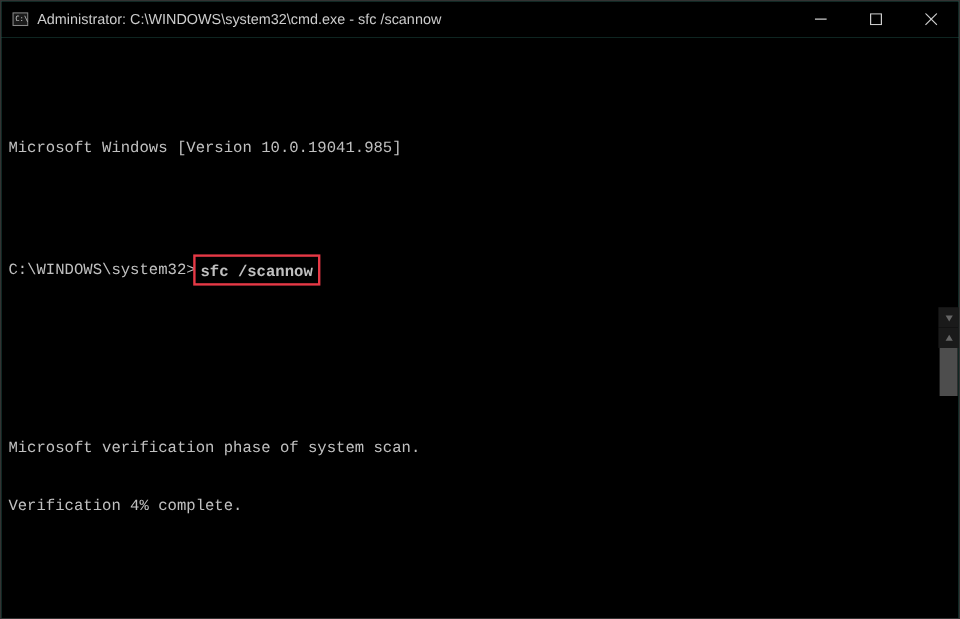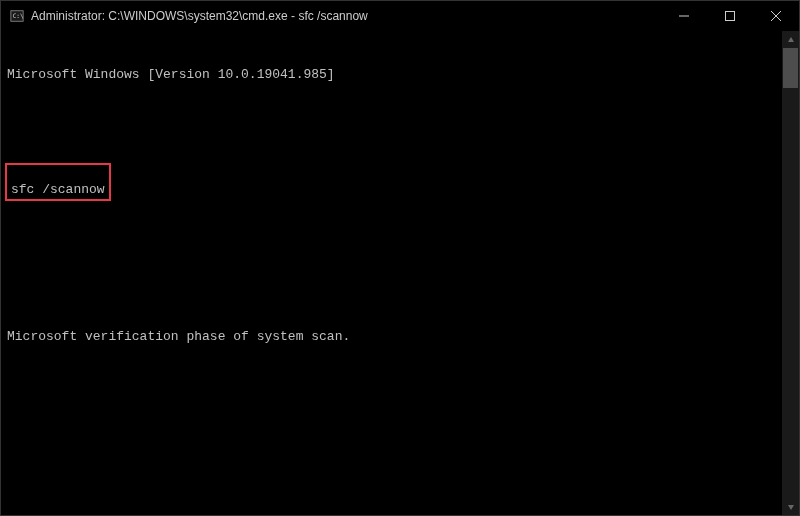--- a/index.html
+++ b/index.html
@@ -71,44 +71,46 @@
       height: 10px;
       stroke: #ccc;
       stroke-width: 1;
       fill: none;
     }
     .content-area {
       flex: 1;
       display: flex;
       background: #000;
       position: relative;
+      align-items: center;
     }
     .terminal {
       flex: 1;
       padding: 4px 6px;
       color: #c0c0c0;
       font-size: 13px;
       line-height: 16px;
       white-space: pre;
       font-family: Consolas, 'Courier New', monospace;
     }
     .line {
       display: block;
       min-height: 16px;
     }
     .prompt-line {
       display: flex;
       align-items: center;
     }
     .highlighted {
       border: 2px solid #e63946;
-      padding: 16px 4px 0 4px;
+      padding: 4px 4px 0 4px;
       margin-left: -2px;
       display: inline-block;
       line-height: 18px;
+      font-weight: bold;
     }
     .scrollbar {
       width: 17px;
       background: #1a1a1a;
       position: relative;
     }
     .scroll-up {
       position: absolute;
       top: 0;
       left: 0;
@@ -175,24 +177,25 @@
             <line x1="10" y1="0" x2="0" y2="10"></line>
           </svg>
       </div>
     </div>
   </div>
 
   <div class="content-area">
     <div class="terminal">
       <span class="line">Microsoft Windows [Version 10.0.19041.985]</span>
       <span class="line"></span>
-      <span class="line prompt-line"><span class="highlighted">sfc /scannow</span></span>
+      <span class="line prompt-line"><span>C:\WINDOWS\system32&gt;</span><span class="highlighted">sfc /scannow</span></span>
       <span class="line"></span>
       <span class="line"></span>
       <span class="line">Microsoft verification phase of system scan.</span>
+      <span class="line">Verification 4% complete.</span>
     </div>
 
     <div class="scrollbar">
       <div class="scroll-up">
         <svg viewBox="0 0 8 8">
             <polygon points="4,1 7,6 1,6"></polygon>
           </svg>
       </div>
       <div class="scroll-thumb"></div>
       <div class="scroll-down">

